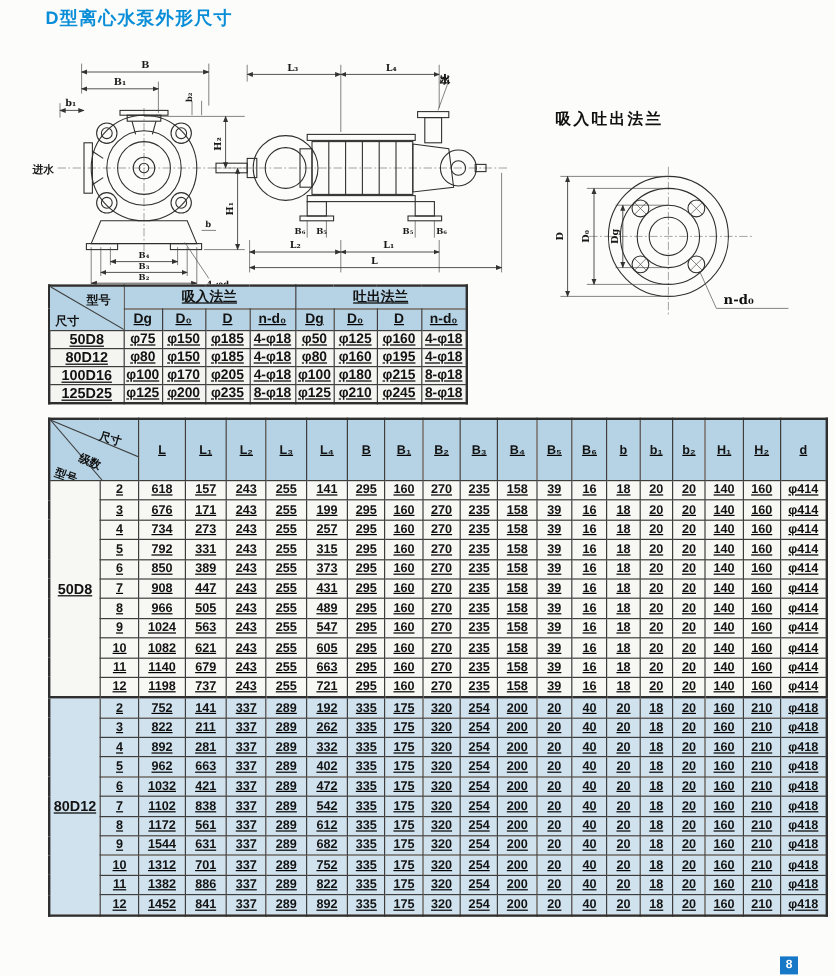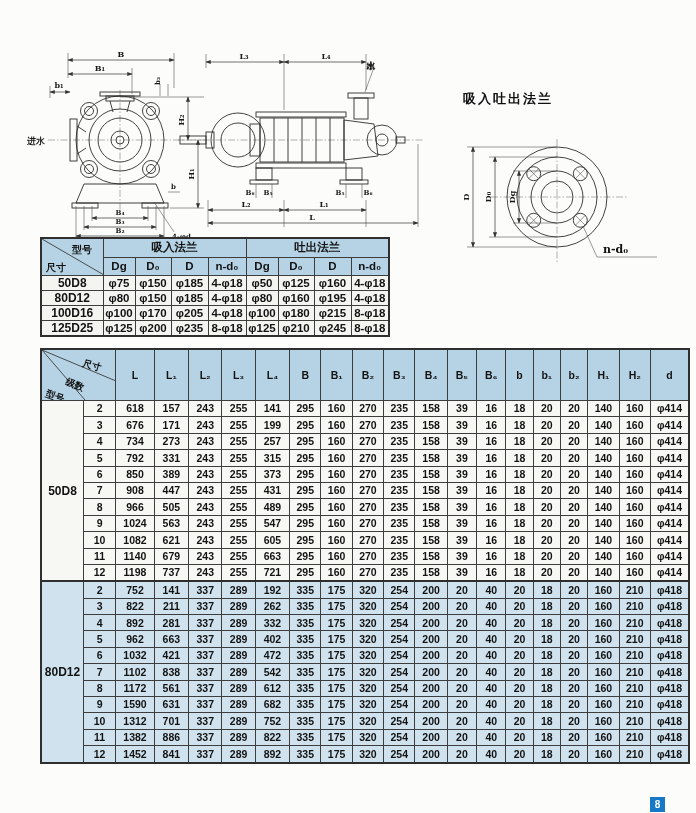--- a/index.html
+++ b/index.html
@@ -11,21 +11,21 @@
   .ln{stroke:#2e2e2e;stroke-width:0.9;fill:none;}
   .cl{stroke:#666;stroke-width:0.5;fill:none;stroke-dasharray:7 2 1.5 2;}
   .ext{stroke:#444;stroke-width:0.55;fill:none;}
   .dim{stroke:#333;stroke-width:0.7;fill:none;marker-start:url(#ar);marker-end:url(#ar);}
   .dt{font:bold 8px "DejaVu Serif","Liberation Serif",serif;fill:#1a1a1a;}
   .dts{font:bold 7px "DejaVu Serif","Liberation Serif",serif;fill:#1a1a1a;}
   .ct{font:bold 9px "Liberation Sans","DejaVu Sans",sans-serif;fill:#1a1a1a;}
   .ft-title{font:bold 13px "Liberation Sans","DejaVu Sans",sans-serif;fill:#111;letter-spacing:2px;}
   .mid{text-anchor:middle;}
 
-  table{border-collapse:collapse;table-layout:fixed;}
+  table{border-collapse:collapse;table-layout:fixed;text-decoration:underline;}
   th,td{padding:0;text-align:center;vertical-align:middle;color:#131313;overflow:hidden;}
 
   
   .flange-table{position:absolute;left:40px;top:237px;width:348px;border:2px solid #2f2f2f;background:#f4f4f1;}
   .flange-table th,.flange-table td{border:1px solid #3d3d3d;font:bold 11.5px "Liberation Sans","DejaVu Sans",sans-serif;}
   .flange-table thead th{background:#b5d3e4;height:17px;}
   .flange-table tbody td{height:13.6px;background:#f4f4f1;}
   .flange-table .diag{padding:0;position:relative;}
   .flange-table td.model-cell{font-size:12px;}
 
@@ -41,20 +41,21 @@
   .corner{padding:0;}
 
   .page-num{position:absolute;left:650px;top:797px;width:15px;height:15px;background:#1678c6;
             color:#fff;font:bold 10px "Liberation Sans",sans-serif;text-align:center;line-height:15px;}
 </style>
 </head>
 <body>
 
 <div class="page">
 
+  <div class="page-title">D型离心水泵外形尺寸</div>
 
   <svg style="left:22px;top:40px;" width="405" height="208" viewBox="0 0 405 208">
     <defs>
       <marker id="ar" viewBox="0 0 10 10" refX="9" refY="5" markerWidth="7.5" markerHeight="7.5" orient="auto-start-reverse">
         <path d="M0,1 L10,5 L0,9 z" fill="#333"></path>
       </marker>
     </defs>
 
     <g>
       <line class="cl" x1="26" y1="100" x2="184" y2="100"></line>
@@ -731,21 +732,21 @@
           <td>40</td>
           <td>20</td>
           <td>18</td>
           <td>20</td>
           <td>160</td>
           <td>210</td>
           <td>φ418</td>
         </tr>
         <tr class="g1">
           <td>9</td>
-          <td>1590</td>
+          <td>1544</td>
           <td>631</td>
           <td>337</td>
           <td>289</td>
           <td>682</td>
           <td>335</td>
           <td>175</td>
           <td>320</td>
           <td>254</td>
           <td>200</td>
           <td>20</td>

